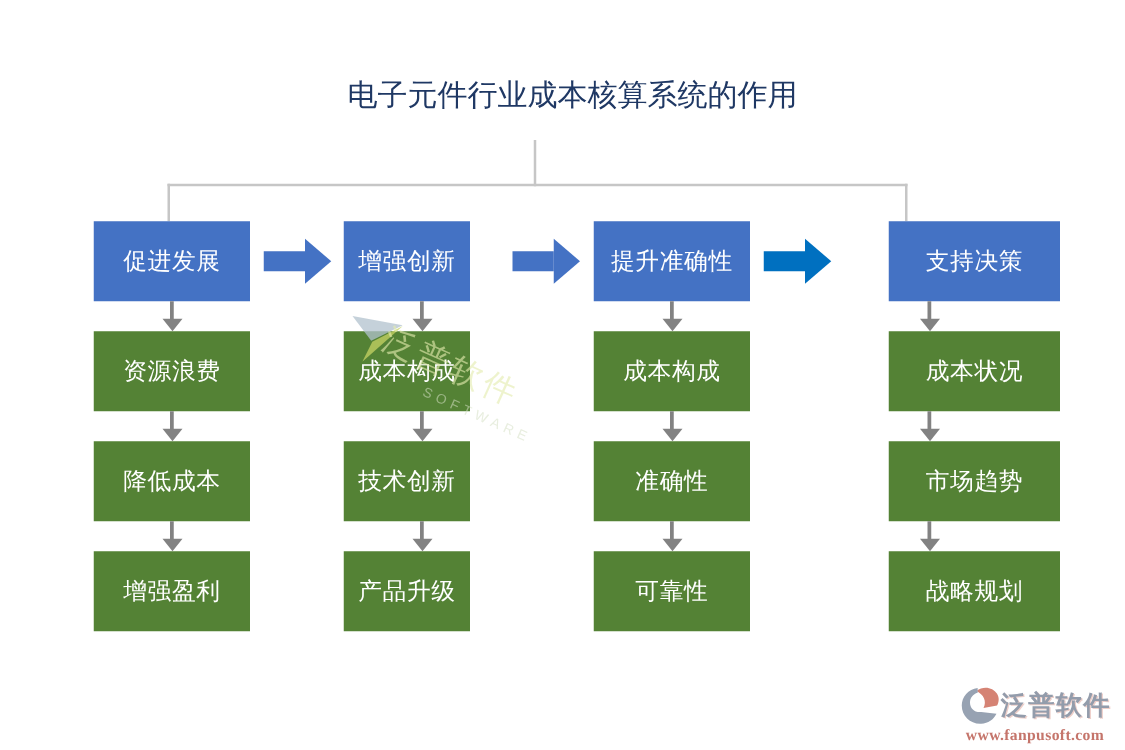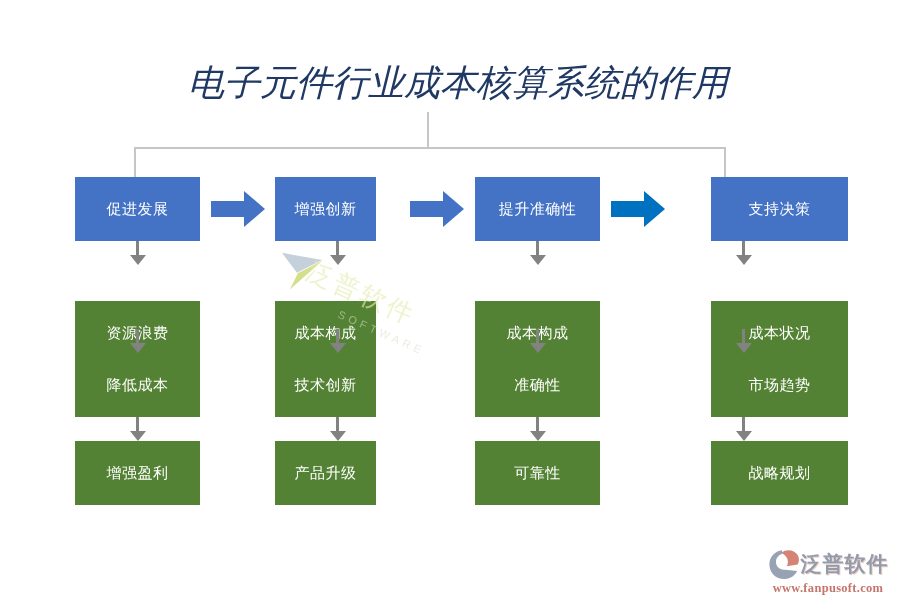--- a/index.html
+++ b/index.html
@@ -4,35 +4,35 @@
 <style>
   html,body{margin:0;padding:0;}
   body{
     width:900px;height:600px;position:relative;overflow:hidden;
     background:#ffffff;
     font-family:"Liberation Sans","DejaVu Sans",sans-serif;
   }
   .title{
     position:absolute;left:458px;top:64px;transform:translateX(-50%);
     font-family:"Liberation Serif","DejaVu Serif",serif;
-    font-size:36px;line-height:1.1;color:#1F3864;white-space:nowrap;font-style:italic;
+    font-size:24px;line-height:1.1;color:#1F3864;white-space:nowrap;
   }
   .line{position:absolute;background:#C6C6C6;}
   .box{
     position:absolute;height:64px;display:flex;align-items:center;justify-content:center;
-    color:#ffffff;font-size:15px;letter-spacing:0.5px;
+    color:#ffffff;font-size:19px;letter-spacing:0.5px;
   }
   .blue{background:#4472C4;}
   .green{background:#548235;}
   .c1{left:75px;width:125px;}
   .c2{left:275px;width:101px;}
   .c3{left:475px;width:125px;}
   .c4{left:711px;width:137px;}
   .r0{top:177px;}
-  .r1{top:265px;margin-top:36px;}
+  .r1{top:265px;}
   .r2{top:353px;font-family:Liberation Mono, monospace;}
   .r3{top:441px;}
   
   .darr{position:absolute;width:16px;height:24px;}
   .darr .sh{position:absolute;left:6.5px;top:0;width:3px;height:15px;background:#828282;}
   .darr .hd{position:absolute;left:0;top:14px;width:0;height:0;
     border-left:8px solid transparent;border-right:8px solid transparent;border-top:10px solid #828282;}
   
   .rarr{position:absolute;width:54px;height:36px;top:191px;}
   .rarr .sh{position:absolute;left:0;top:10px;width:33px;height:16px;background:#4472C4;}

